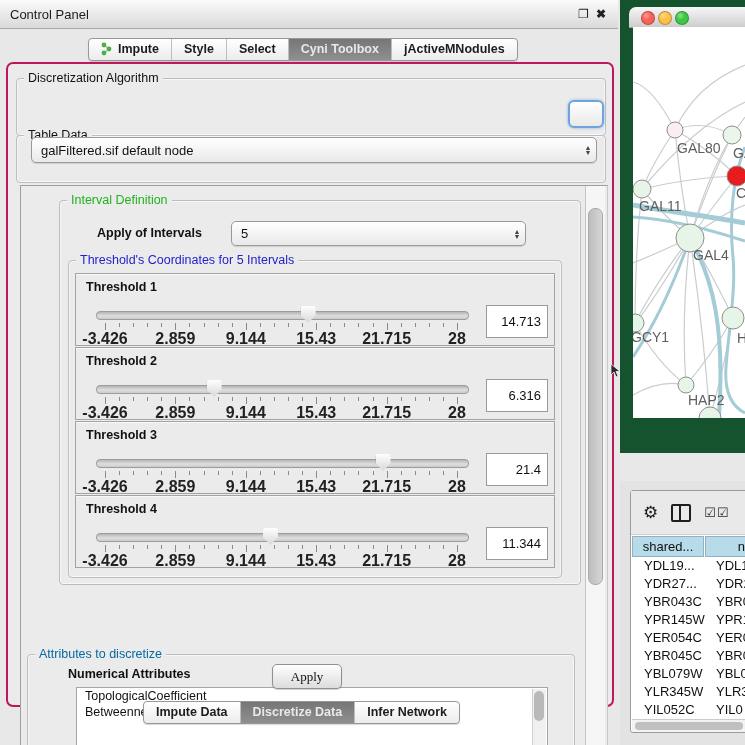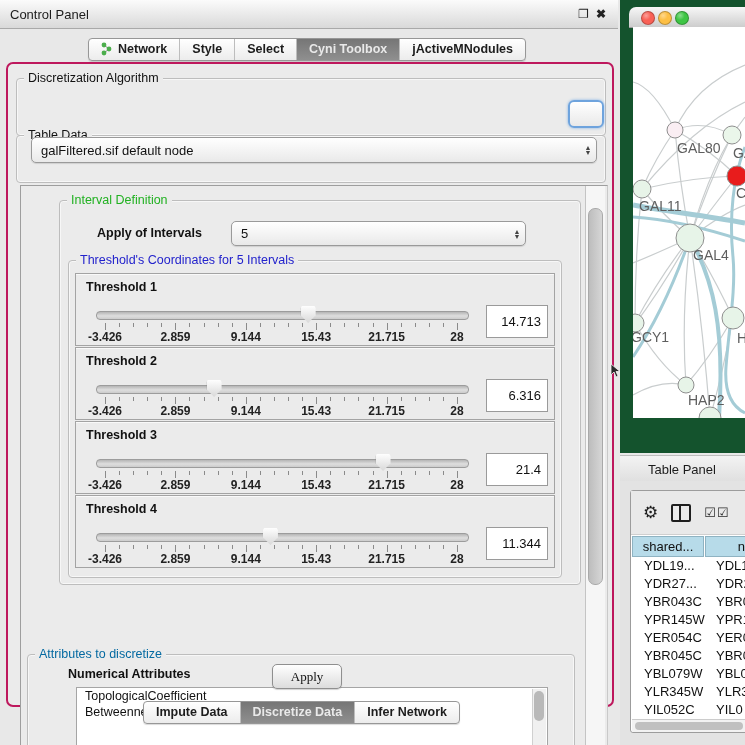--- a/index.html
+++ b/index.html
@@ -45,21 +45,21 @@
   .tbox{position:absolute;background:#ebebeb;border:1px solid #a3a3a3;
     box-shadow:inset 0 1px 0 rgba(255,255,255,.7);}
   .tbox .tlabel{position:absolute;left:10px;top:6px;font-weight:bold;font-size:12.5px;}
   .track{position:absolute;left:20px;top:37px;width:371px;height:7px;border-radius:4px;
     background:linear-gradient(#b5b5b5,#dedede 55%,#cccccc);border:1px solid #9c9c9c;}
   .handle{position:absolute;top:32px;width:15px;height:17px;
     background:linear-gradient(#fefefe,#d8d8d8);
     clip-path:polygon(8% 0,92% 0,100% 12%,100% 55%,50% 100%,0 55%,0 12%);
     filter:drop-shadow(0 0 1px #777);}
   .tick{position:absolute;top:49px;width:1px;background:#8a8a8a;}
-  .ticklabel{position:absolute;top:56px;font-size:12px;font-weight:bold;color:#222;
+  .ticklabel{position:absolute;top:56px;font-size:16px;font-weight:bold;color:#222;
     transform:translateX(-50%);white-space:nowrap;}
   .vfield{position:absolute;left:410px;top:31px;width:54px;height:31px;background:#fff;
     border:1px solid #9a9a9a;font-size:13px;display:flex;align-items:center;
     justify-content:flex-end;padding-right:6px;}
 
   .listbox{position:absolute;background:#fff;border:1px solid #a5a5a5;overflow:hidden;}
   .listitem{padding:1px 0 1px 8px;font-size:12.5px;white-space:nowrap;}
   .lscroll{position:absolute;right:1px;top:1px;width:13px;height:calc(100% - 2px);
     background:#f0f0f0;border-left:1px solid #d0d0d0;}
   .lthumb{position:absolute;left:1px;top:2px;width:10px;height:30px;border-radius:5px;
@@ -121,21 +121,21 @@
   <div class="abs" style="left:88px;top:38px;">
     <div class="seg-group" id="top-tabs">
         <div class="seg">
           <svg width="12" height="14">
             <line x1="3" y1="3" x2="8" y2="7" stroke="#888" stroke-width="1"></line>
             <line x1="8" y1="7" x2="3" y2="11" stroke="#888" stroke-width="1"></line>
             <circle cx="3" cy="3" r="2.4" fill="#4cae4c"></circle>
             <circle cx="8" cy="7" r="2.4" fill="#4cae4c"></circle>
             <circle cx="3" cy="11" r="2.4" fill="#4cae4c"></circle>
           </svg>
-          <span>Network</span>
+          <span>Impute</span>
         </div>
         <div class="seg">
           <span>Style</span>
         </div>
         <div class="seg">
           <span>Select</span>
         </div>
         <div class="seg sel">
           <span>Cyni Toolbox</span>
         </div>
@@ -427,23 +427,20 @@
           <text x="-2" y="315" font-size="14" fill="#5e5e5e">GCY1</text>
           <circle cx="100" cy="291" r="11" fill="#e7f4e8" stroke="#8f8f8f"></circle>
           <text x="104" y="316" font-size="14" fill="#5e5e5e">H</text>
           <circle cx="53" cy="358" r="8" fill="#e7f4e8" stroke="#8f8f8f"></circle>
           <text x="55" y="378" font-size="14" fill="#5e5e5e">HAP2</text>
           <circle cx="77" cy="391" r="11" fill="#e7f4e8" stroke="#8f8f8f"></circle>
         </svg>
     </div>
   </div>
 
-  <div class="abs tp-header">
-    <span class="t">Table Panel</span>
-  </div>
   <div class="abs tp-body">
     <div class="tp-box">
       <div class="tp-toolbar">
         <span style="font-size:17px;color:#1e1e1e;">⚙</span>
         <span class="split-icon"></span>
         <span style="font-size:13px;color:#2a2a2a;letter-spacing:1px;">☑☑</span>
       </div>
       <div id="table-head">
           <div class="th-cell" style="left: 1px; width: 72px;">shared...</div>
           <div class="th-cell" style="left: 74px; width: 80px;">na</div>

